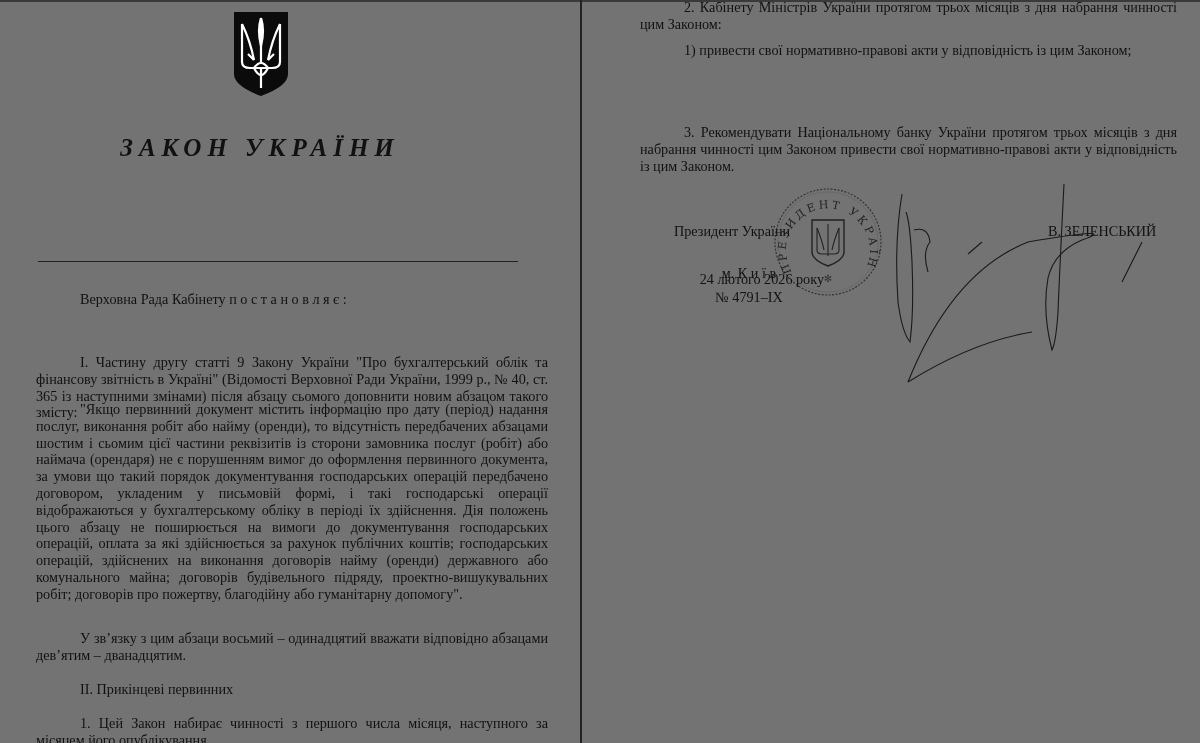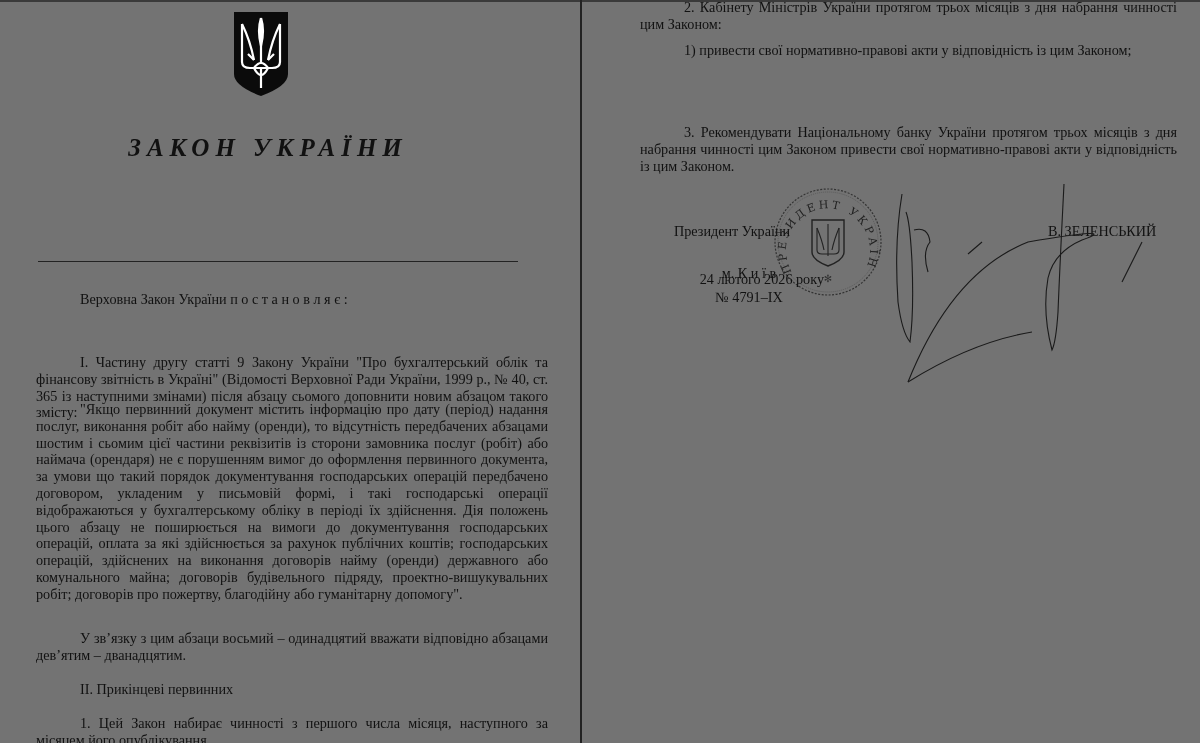--- a/index.html
+++ b/index.html
@@ -11,21 +11,21 @@
     }
     .topbar { position: absolute; left: 0; top: 0; width: 1200px; height: 2px; background: #3a3a3a; }
     .page { position: absolute; top: 2px; height: 741px; background: #737373; overflow: hidden; }
     .page-left { left: 0; width: 580px; }
     .divider { position: absolute; left: 580px; top: 0; width: 2px; height: 743px; background: #222; }
     .page-right { left: 582px; width: 618px; }
 
     .coat { position: absolute; left: 232px; top: 8px; width: 58px; height: 88px; }
     .law-title {
       position: absolute; left: 0; width: 520px; top: 132px; text-align: center;
-      font-size: 25px; font-weight: bold; font-style: italic; letter-spacing: 6px; padding-left: 8px;
+      font-size: 25px; font-weight: bold; font-style: italic; letter-spacing: 6px;
     }
     .subtitle {
       position: absolute; left: 36px; width: 480px; top: 207px; text-align: center;
       font-size: 14.2px; line-height: 17px;
     }
     .rule { position: absolute; left: 38px; width: 480px; top: 259px; height: 1px; background: #222; }
 
     .para {
       position: absolute; font-size: 14.2px; line-height: 16.8px; text-align: justify;
     }
@@ -60,21 +60,21 @@
       <path d="M22 58 Q29 48 36 58 Q29 72 22 58"></path>
       <path d="M29 58 L29 78"></path>
       <path d="M16 44 L22 50 M42 44 L36 50"></path>
     </g>
   </svg>
 
   <div class="law-title">ЗАКОН УКРАЇНИ</div>
 
   <div class="rule"></div>
 
-  <div class="para l-col indent" style="top:289px;">Верховна Закон України  п о с т а н о в л я є :</div>
+  <div class="para l-col indent" style="top:289px;">Верховна Рада Кабінету  п о с т а н о в л я є :</div>
 
   <div class="para l-col indent" style="top:324px;margin-top:28px;">І. Частину другу статті 9 Закону України "Про бухгалтерський облік та фінансову звітність в Україні" (Відомості Верховної Ради України, 1999 р., № 40, ст. 365 із наступними змінами) після абзацу сьомого доповнити новим абзацом такого змісту:</div>
 
   <div class="para l-col indent" style="top:399px;">"Якщо первинний документ містить інформацію про дату (період) надання послуг, виконання робіт або найму (оренди), то відсутність передбачених абзацами шостим і сьомим цієї частини реквізитів із сторони замовника послуг (робіт) або наймача (орендаря) не є порушенням вимог до оформлення первинного документа, за умови що такий порядок документування господарських операцій передбачено договором, укладеним у письмовій формі, і такі господарські операції відображаються у бухгалтерському обліку в періоді їх здійснення. Дія положень цього абзацу не поширюється на вимоги до документування господарських операцій, оплата за які здійснюється за рахунок публічних коштів; господарських операцій, здійснених на виконання договорів найму (оренди) державного або комунального майна; договорів будівельного підряду, проектно-вишукувальних робіт; договорів про пожертву, благодійну або гуманітарну допомогу".</div>
 
   <div class="para l-col indent" style="top:628px;">У зв’язку з цим абзаци восьмий – одинадцятий вважати відповідно абзацами дев’ятим – дванадцятим.</div>
 
   <div class="para l-col indent" style="top:679px;">ІІ. Прикінцеві первинних</div>
 
   <div class="para l-col indent" style="top:713px;">1. Цей Закон набирає чинності з першого числа місяця, наступного за місяцем його опублікування.</div>

